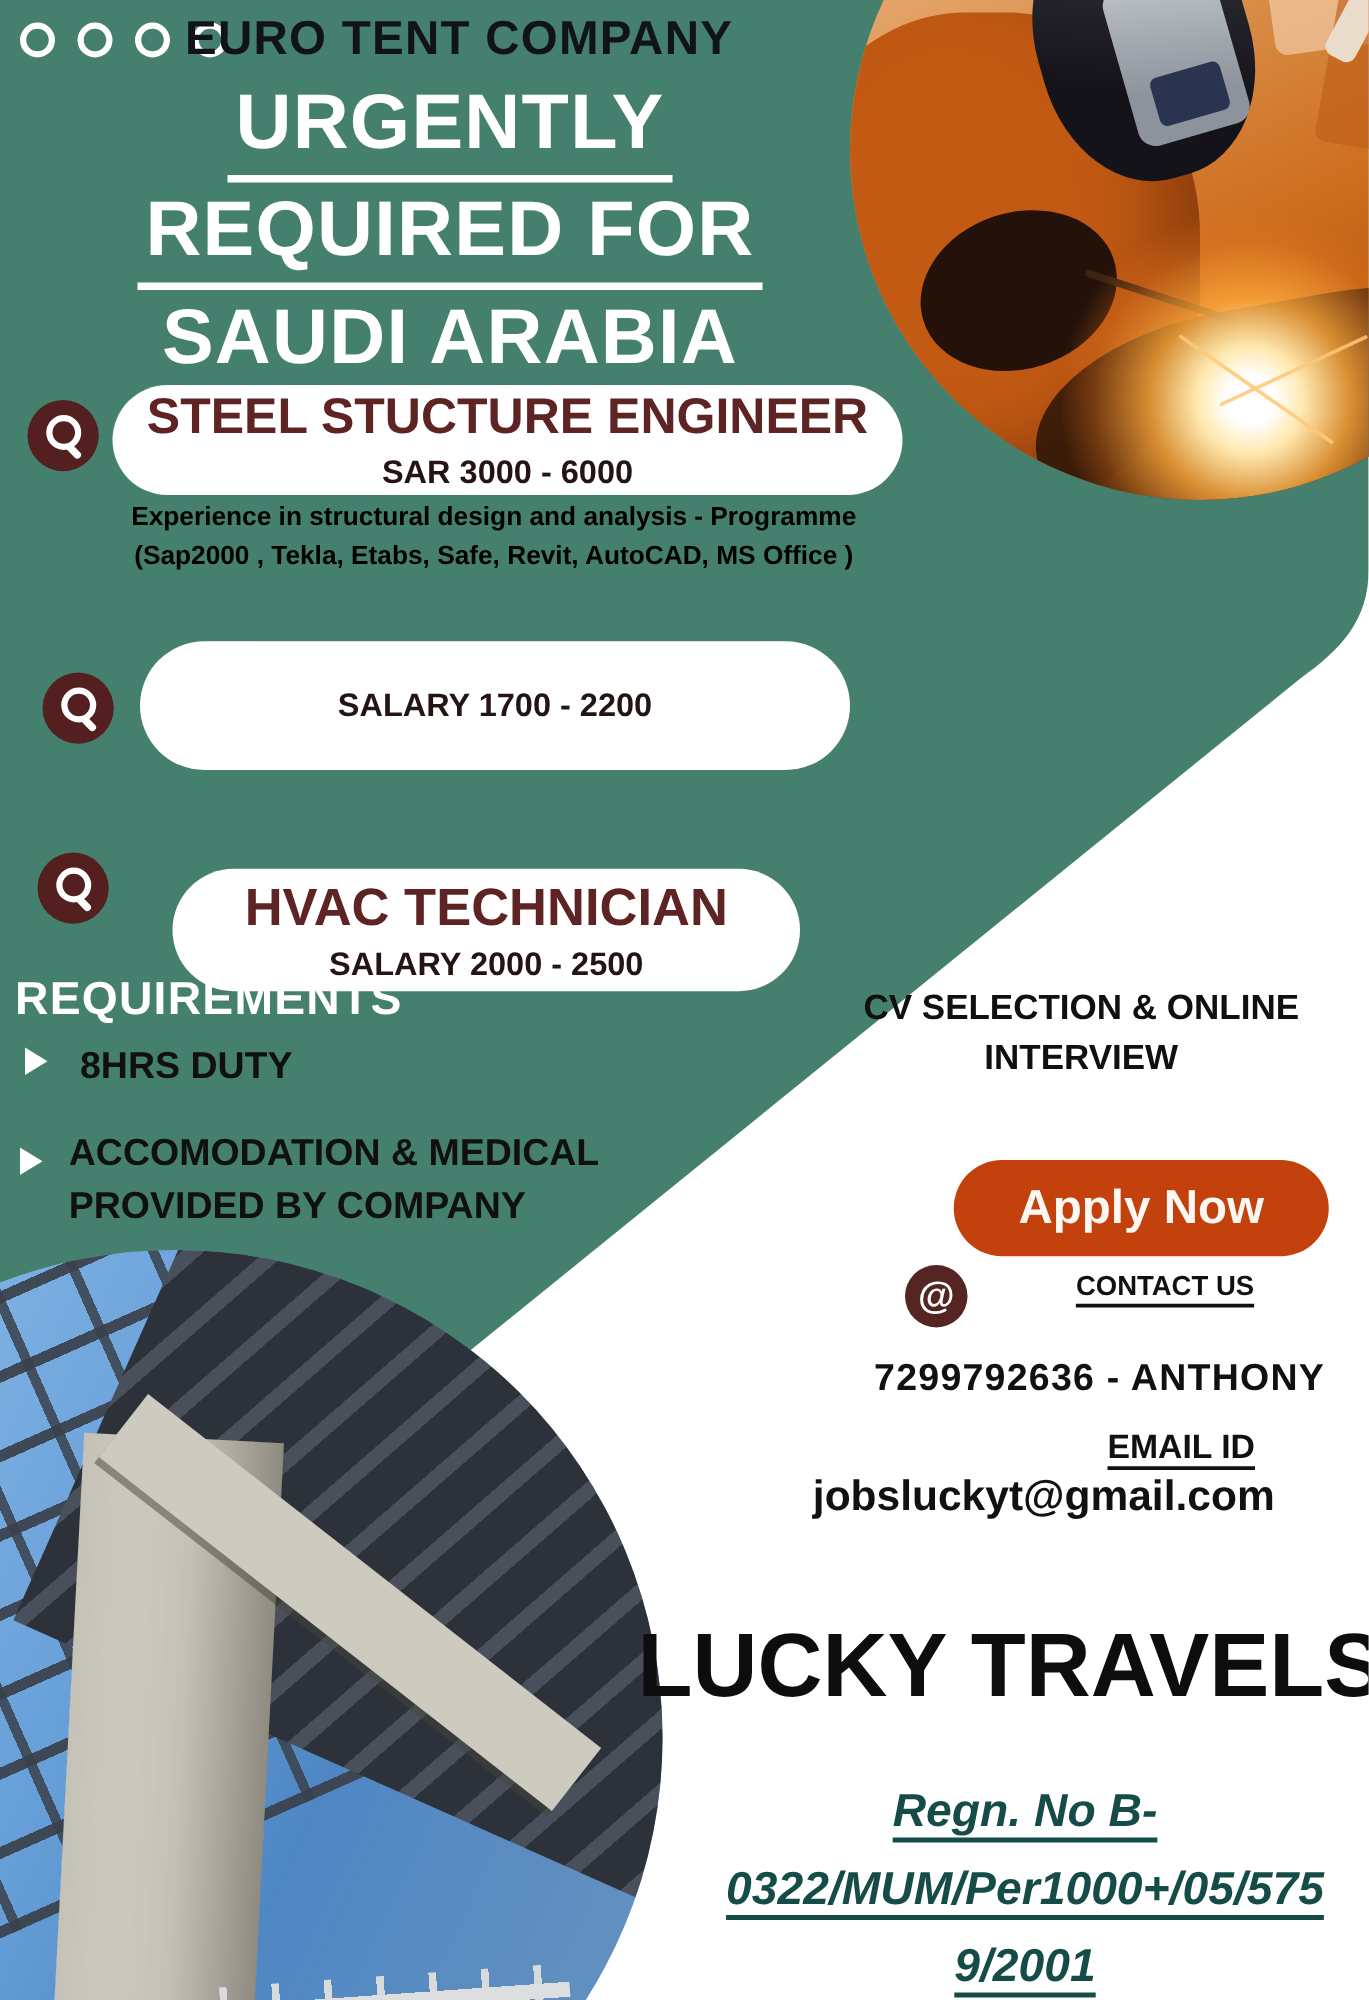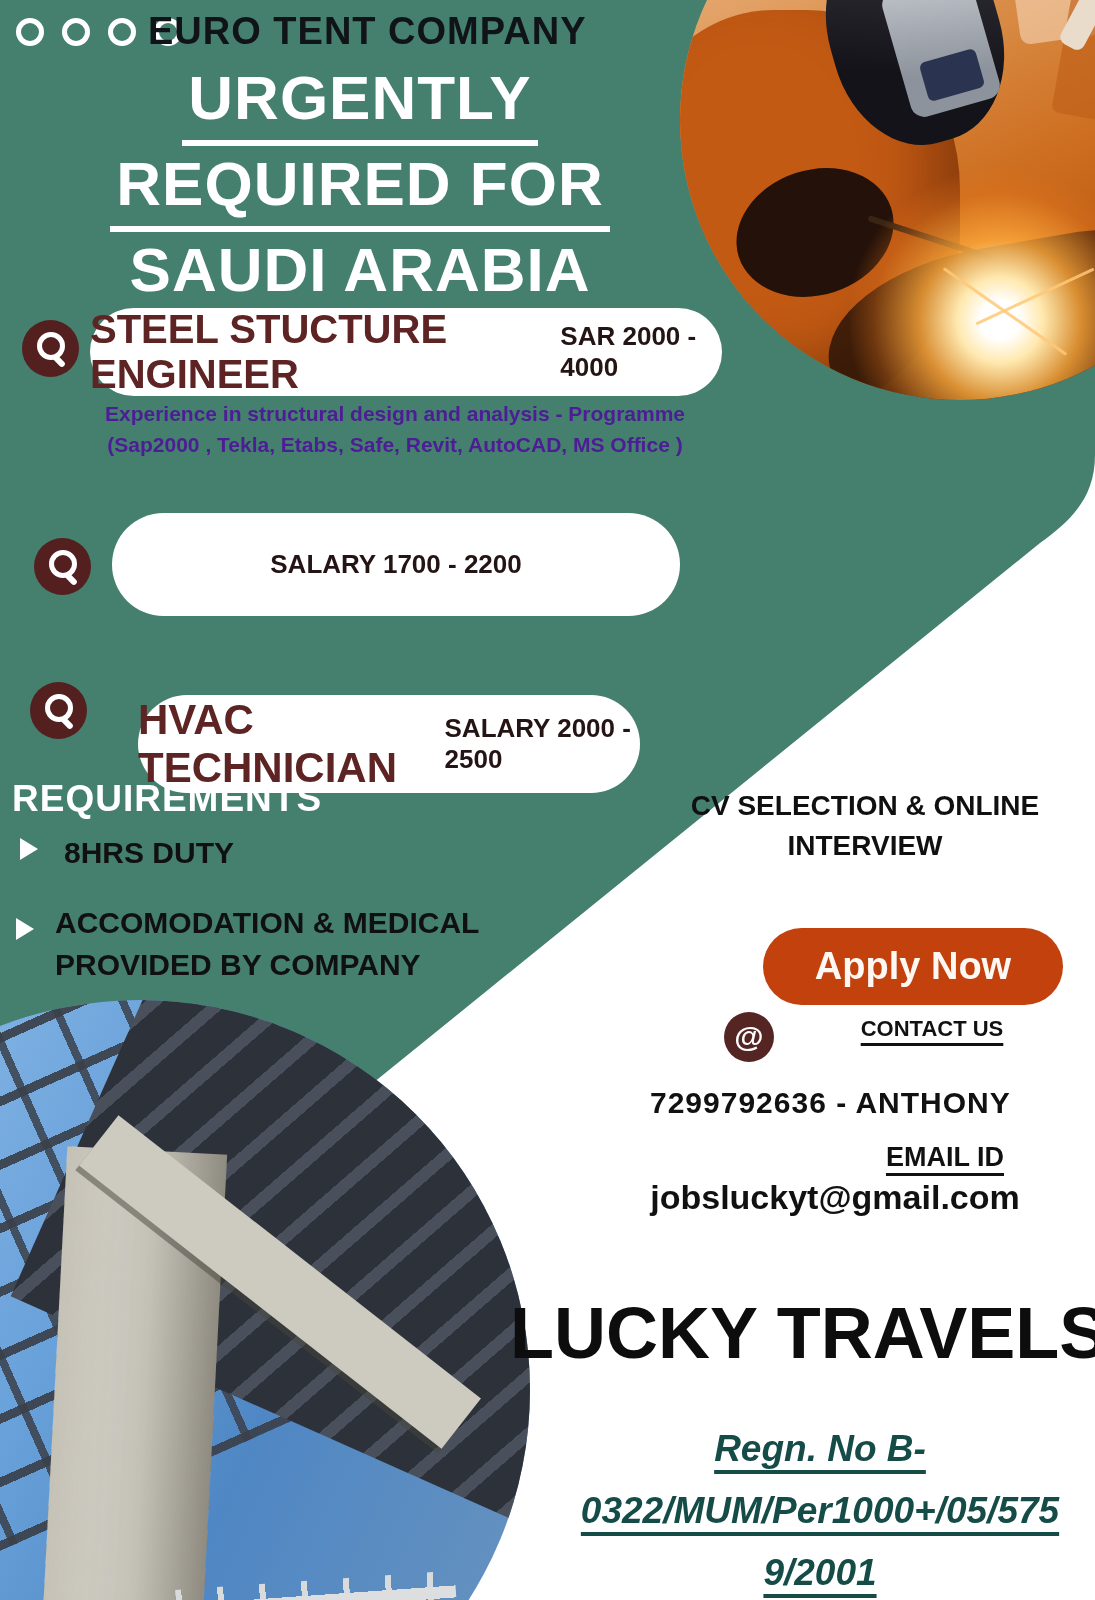--- a/index.html
+++ b/index.html
@@ -50,57 +50,57 @@
 
   .dots{left:16px;top:18px;display:flex;gap:18px;}
   .dot{width:18px;height:18px;border:5px solid #ffffff;border-radius:50%;}
 
   .company{left:148px;top:10px;font-size:38px;font-weight:bold;color:#101418;letter-spacing:1px;}
 
   .headline{left:30px;top:60px;width:660px;text-align:center;color:#ffffff;font-weight:bold;
     font-size:62px;line-height:76px;letter-spacing:1px;}
   .headline span{display:inline-block;border-bottom:6px solid #ffffff;padding:0 6px 4px 6px;}
 
-  .pill{background:#ffffff;border-radius:52px;display:flex;flex-direction:row;align-items:center;justify-content:center;gap:6px;}
+  .pill{background:#ffffff;border-radius:52px;display:flex;flex-direction:column;align-items:center;justify-content:center;gap:6px;}
   .pill .t{font-weight:bold;color:#5e2424;}
   .pill .s{font-weight:bold;color:#241414;}
   .pill1{left:90px;top:308px;width:632px;height:88px;}
   .pill1 .t{font-size:40px;}
   .pill2{left:112px;top:513px;width:568px;height:103px;}
   .pill3{left:138px;top:695px;width:502px;height:98px;}
   .pill2 .t,.pill3 .t{font-size:42px;}
   .pill .s{font-size:26px;}
 
   .search-icon{width:57px;height:57px;border-radius:50%;background:#531f1f;}
   .search-icon::before{content:'';position:absolute;left:15px;top:12px;width:18px;height:18px;border:5px solid #ffffff;border-radius:50%;}
   .search-icon::after{content:'';position:absolute;left:34px;top:34px;width:6px;height:14px;background:#ffffff;border-radius:3px;transform:rotate(-45deg);}
   .icon1{left:22px;top:320px;}
   .icon2{left:34px;top:538px;}
   .icon3{left:30px;top:682px;}
 
-  .job-note{left:45px;top:398px;width:700px;text-align:center;font-weight:bold;font-size:21px;line-height:31px;color:#4c1d95;}
+  .job-note{left:45px;top:398px;width:700px;text-align:center;font-weight:bold;font-size:21px;line-height:31px;color:#000000;}
 
   .req-head{left:12px;top:778px;font-size:37px;font-weight:bold;color:#ffffff;letter-spacing:1px;}
   .tri{width:0;height:0;border-left:18px solid #ffffff;border-top:11px solid transparent;border-bottom:11px solid transparent;}
   .tri1{left:20px;top:838px;}
   .tri2{left:16px;top:918px;}
   .req1{left:64px;top:836px;font-size:30px;font-weight:bold;color:#101010;}
   .req2{left:55px;top:902px;width:480px;font-size:30px;line-height:42px;font-weight:bold;color:#101010;}
 
   .cv-note{left:655px;top:786px;width:420px;text-align:center;font-size:28px;line-height:40px;font-weight:bold;color:#101010;}
 
   .apply-btn{left:763px;top:928px;width:300px;height:77px;background:#c2410c;border-radius:40px;
     display:flex;align-items:center;justify-content:center;color:#fdf8f4;font-size:38px;font-weight:bold;cursor:pointer;}
 
   .at-icon{left:724px;top:1012px;width:50px;height:50px;background:#552523;border-radius:50%;
     display:flex;align-items:center;justify-content:center;color:#ffffff;font-size:30px;font-weight:bold;}
 
   .contact-label{left:822px;top:1016px;width:220px;text-align:center;font-size:22px;font-weight:bold;color:#111111;
     text-decoration:underline;text-decoration-thickness:3px;text-underline-offset:7px;}
-  .phone{left:650px;top:1086px;width:410px;text-align:left;font-size:30px;font-weight:bold;color:#111111;letter-spacing:1px;}
+  .phone{left:650px;top:1086px;width:410px;text-align:right;font-size:30px;font-weight:bold;color:#111111;letter-spacing:1px;}
   .email-label{left:855px;top:1142px;width:180px;text-align:center;font-size:27px;font-weight:bold;color:#111111;
     text-decoration:underline;text-decoration-thickness:3px;text-underline-offset:7px;}
   .email{left:620px;top:1178px;width:430px;text-align:center;font-size:34px;font-weight:bold;color:#111111;}
 
   .agency-name{left:510px;top:1292px;width:585px;text-align:center;font-size:72px;font-weight:bold;color:#0d0d0d;white-space:nowrap;letter-spacing:0px;}
   .regn{left:545px;top:1418px;width:550px;text-align:center;font-size:37px;line-height:62px;font-weight:bold;font-style:italic;color:#164c48;}
   .regn div{text-decoration:underline;text-decoration-thickness:4px;text-underline-offset:9px;}
 </style>
 </head>
 <body>
@@ -148,21 +148,21 @@
       <span>URGENTLY</span><br>
       <span>REQUIRED FOR</span><br>
       <span>SAUDI ARABIA</span>
     </div>
 
     <div class="abs company">EURO TENT COMPANY</div>
 
     <div class="abs search-icon icon1"></div>
     <div class="abs pill pill1">
       <div class="t">STEEL STUCTURE ENGINEER</div>
-      <div class="s">SAR 2000 - 4000</div>
+      <div class="s">SAR 3000 - 6000</div>
     </div>
 
     <div class="abs job-note">
       <div>Experience in structural design and analysis - Programme</div>
       <div>(Sap2000 , Tekla, Etabs, Safe, Revit, AutoCAD, MS Office )</div>
     </div>
 
     <div class="abs search-icon icon2"></div>
     <div class="abs pill pill2">
       <div class="s">SALARY 1700 - 2200</div>

